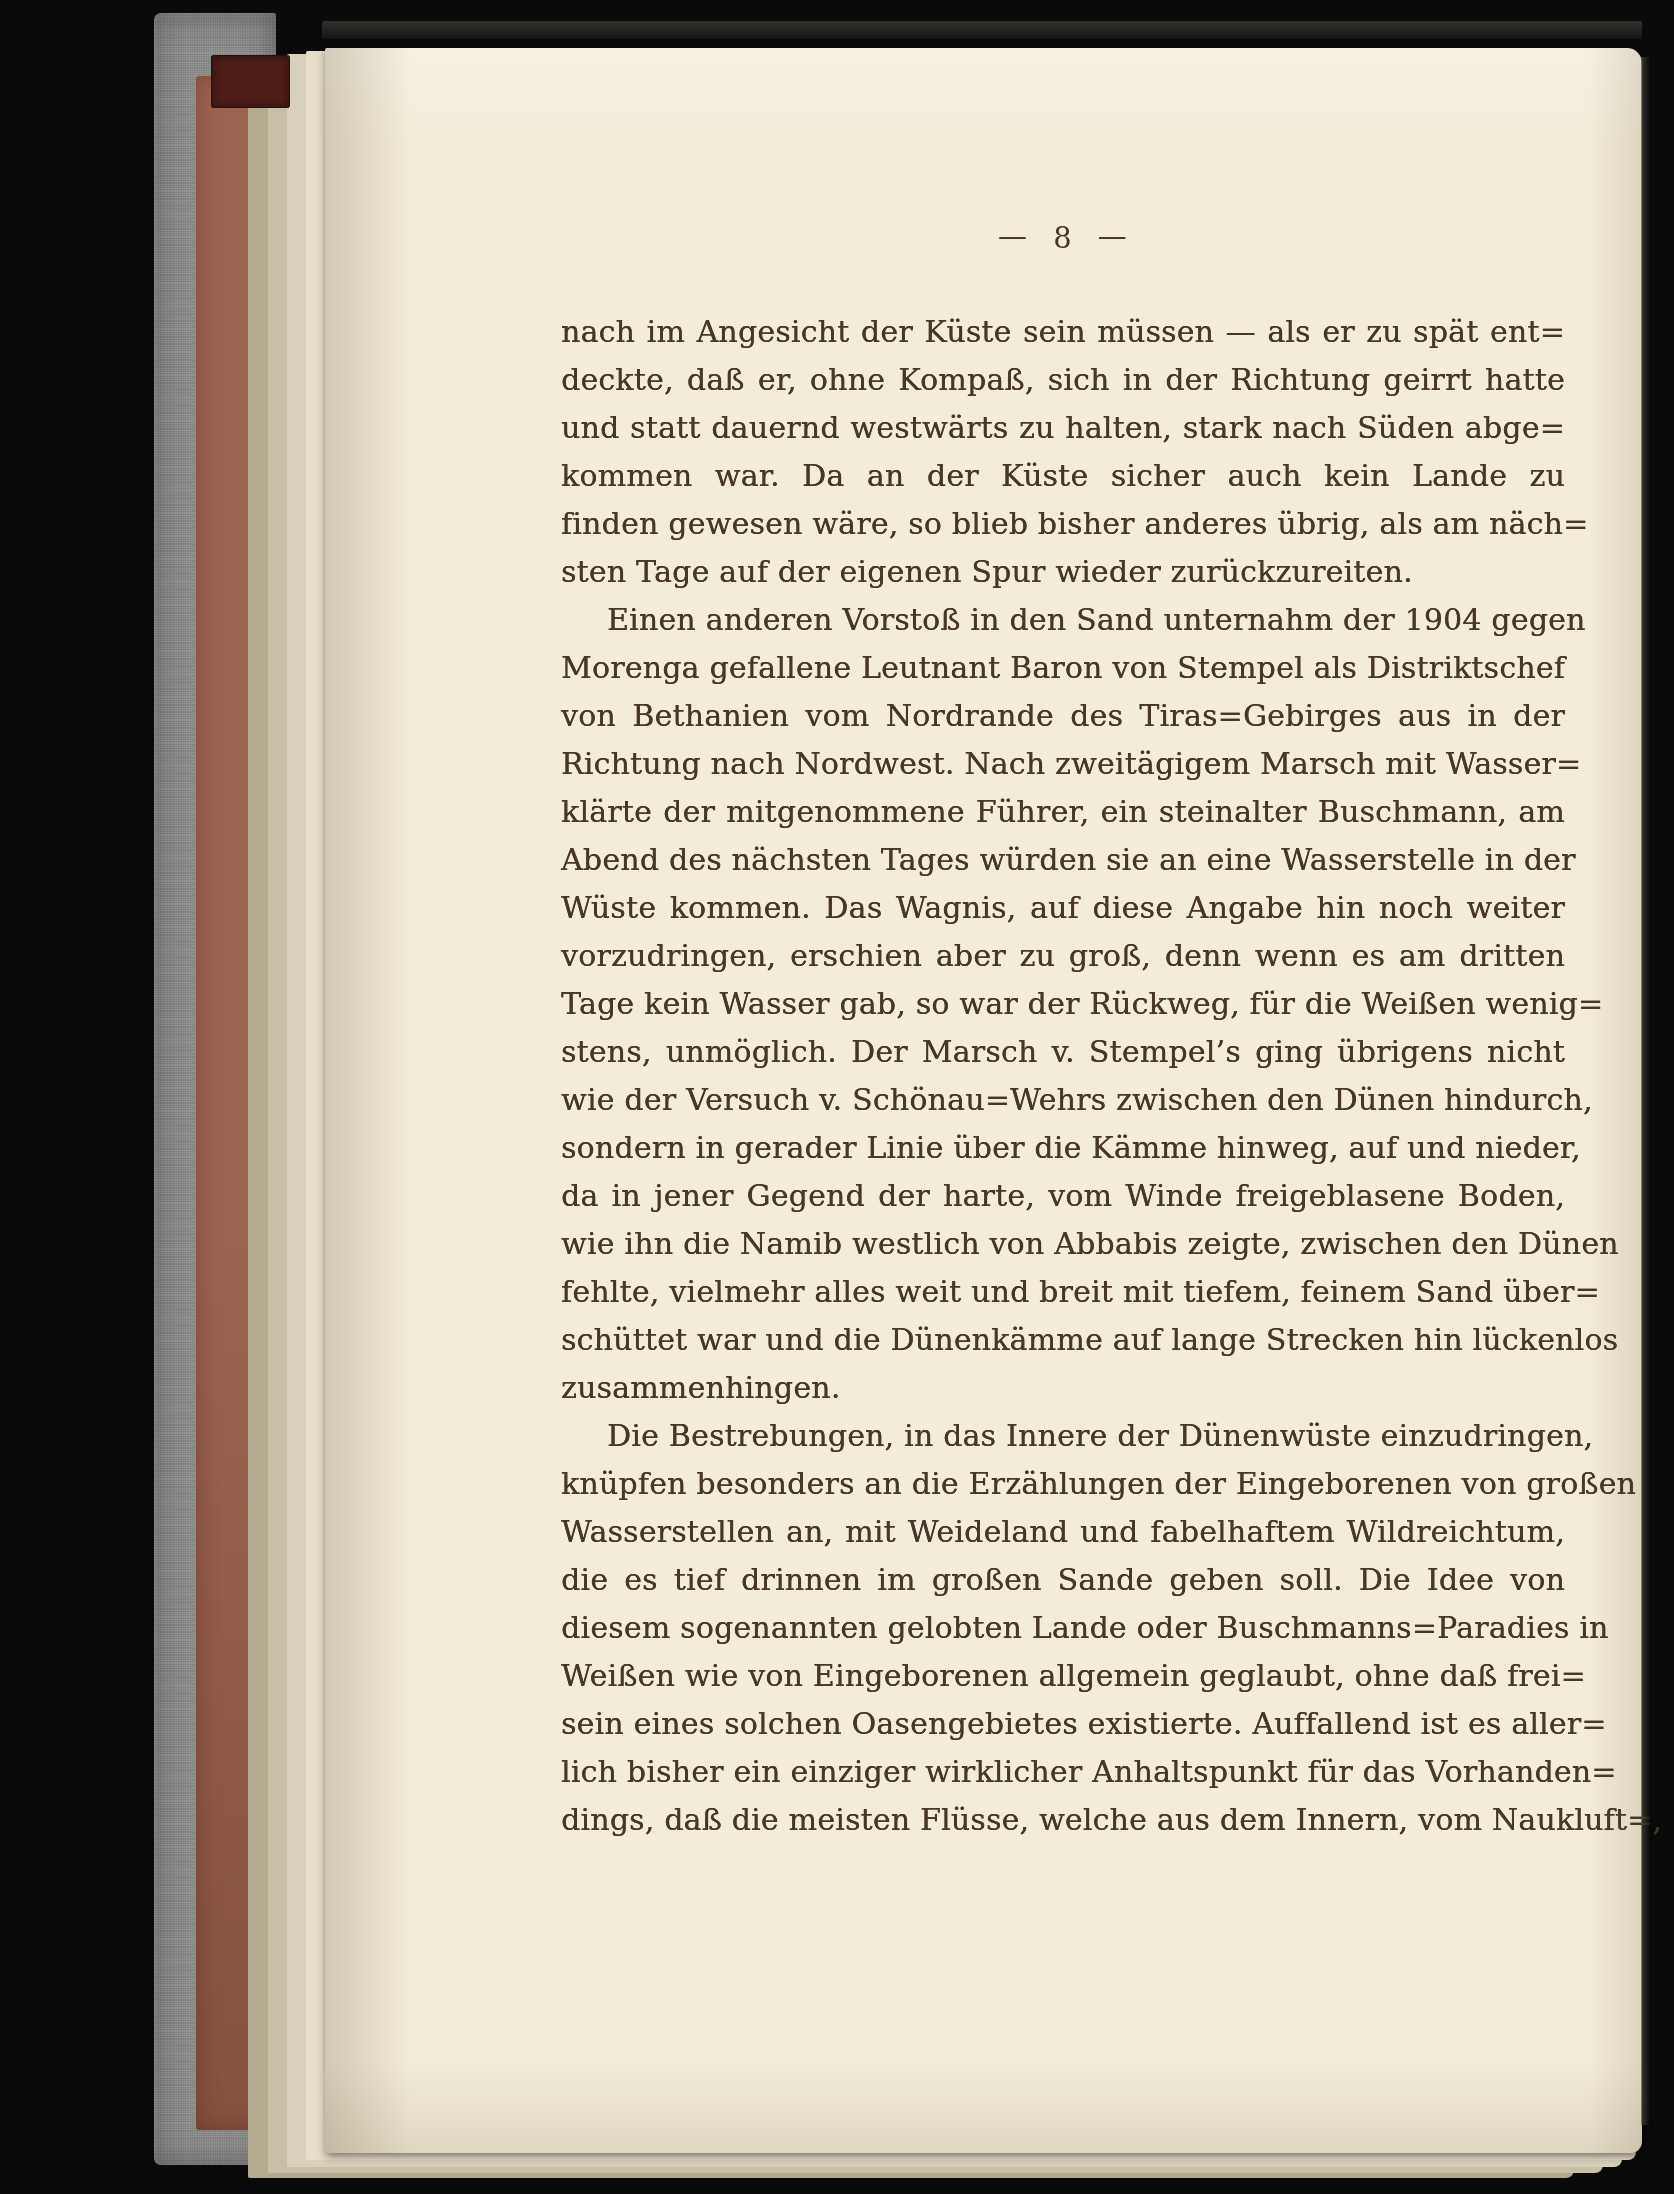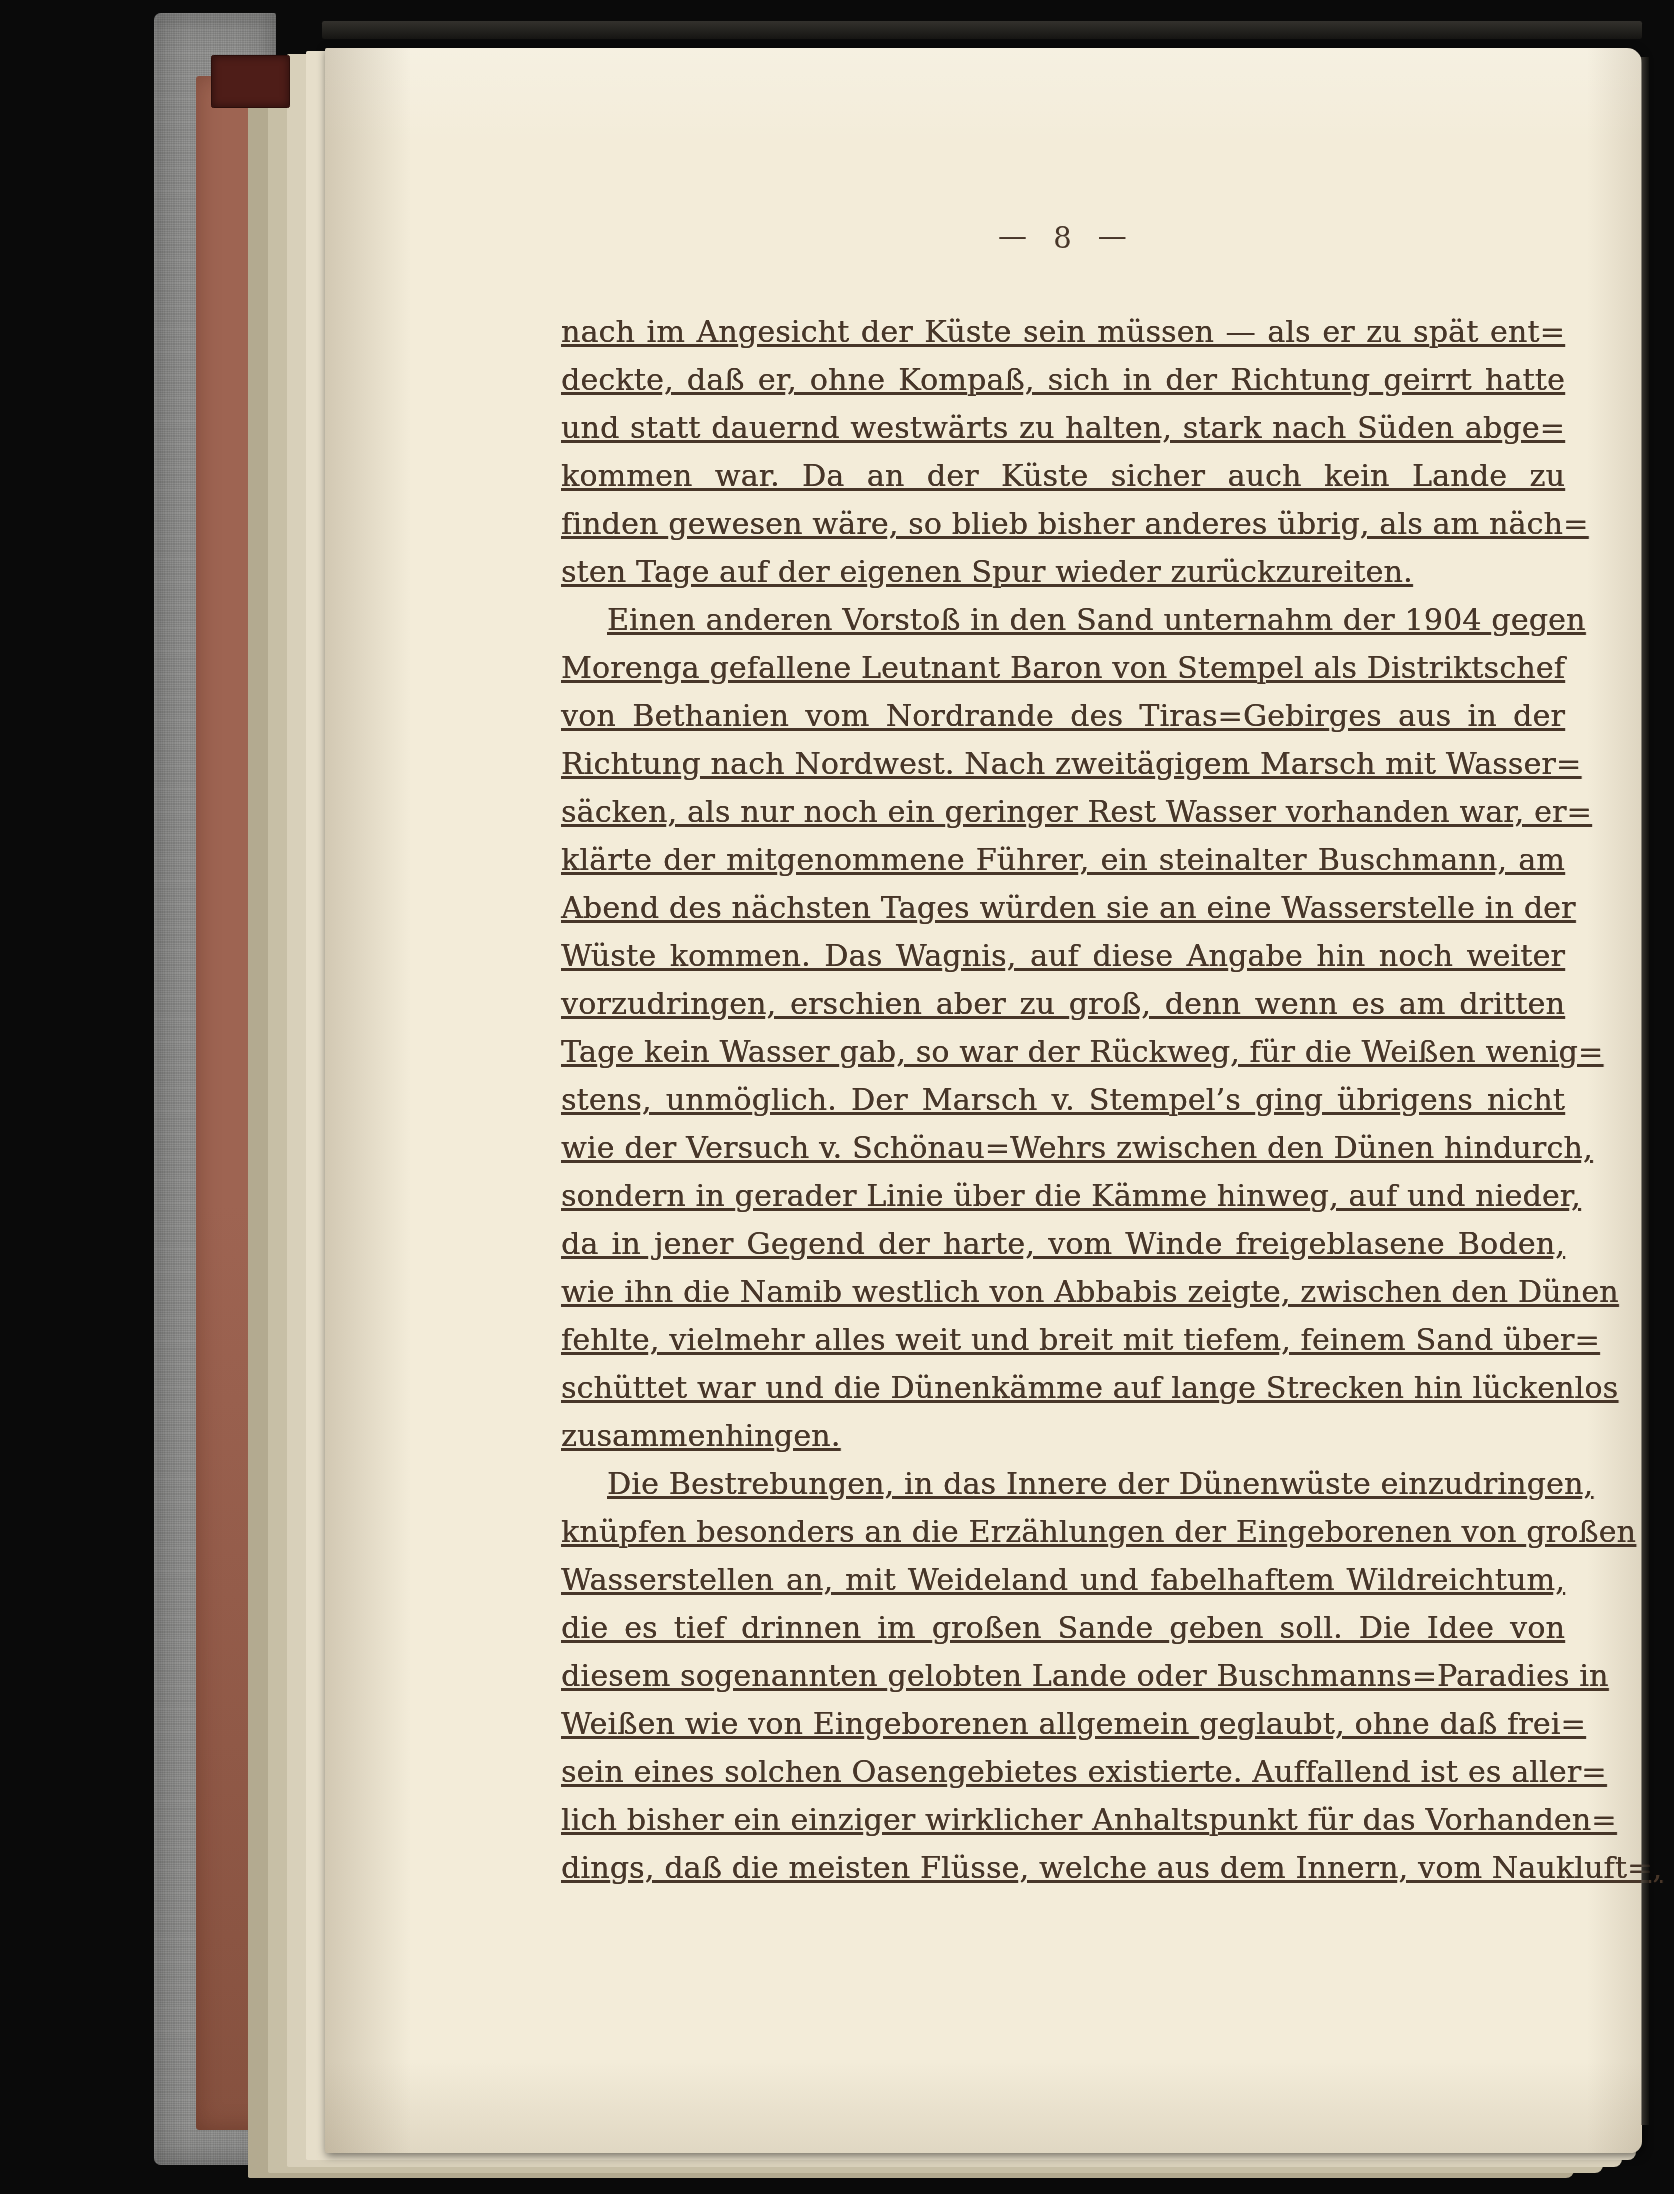--- a/index.html
+++ b/index.html
@@ -100,21 +100,20 @@
     font-size: 30px;
     line-height: 48px;
     letter-spacing: 0.2px;
     text-shadow: 0.2px 0 0 currentColor;
   }
   .line {
     text-align: justify;
     text-align-last: justify;
     min-height: 48px;
     white-space: nowrap;
-    text-decoration: underline;
   }
   .line.flush {
     text-align: right;
     text-align-last: left;
   }
   .line.indent { padding-left: 46px; }
 </style>
 </head>
 <body>
 
@@ -139,21 +138,20 @@
         <div class="line">nach im Angesicht der Küste sein müssen — als er zu spät ent=</div>
         <div class="line">deckte, daß er, ohne Kompaß, sich in der Richtung geirrt hatte</div>
         <div class="line">und statt dauernd westwärts zu halten, stark nach Süden abge=</div>
         <div class="line">kommen war. Da an der Küste sicher auch kein Lande zu</div>
         <div class="line">finden gewesen wäre, so blieb bisher anderes übrig, als am näch=</div>
         <div class="line flush">sten Tage auf der eigenen Spur wieder zurückzureiten.</div>
         <div class="line indent">Einen anderen Vorstoß in den Sand unternahm der 1904 gegen</div>
         <div class="line">Morenga gefallene Leutnant Baron von Stempel als Distriktschef</div>
         <div class="line">von Bethanien vom Nordrande des Tiras=Gebirges aus in der</div>
         <div class="line">Richtung nach Nordwest. Nach zweitägigem Marsch mit Wasser=</div>
-        <div class="line">säcken, als nur noch ein geringer Rest Wasser vorhanden war, er=</div>
         <div class="line">klärte der mitgenommene Führer, ein steinalter Buschmann, am</div>
         <div class="line">Abend des nächsten Tages würden sie an eine Wasserstelle in der</div>
         <div class="line">Wüste kommen. Das Wagnis, auf diese Angabe hin noch weiter</div>
         <div class="line">vorzudringen, erschien aber zu groß, denn wenn es am dritten</div>
         <div class="line">Tage kein Wasser gab, so war der Rückweg, für die Weißen wenig=</div>
         <div class="line">stens, unmöglich. Der Marsch v. Stempel’s ging übrigens nicht</div>
         <div class="line">wie der Versuch v. Schönau=Wehrs zwischen den Dünen hindurch,</div>
         <div class="line">sondern in gerader Linie über die Kämme hinweg, auf und nieder,</div>
         <div class="line">da in jener Gegend der harte, vom Winde freigeblasene Boden,</div>
         <div class="line">wie ihn die Namib westlich von Abbabis zeigte, zwischen den Dünen</div>

